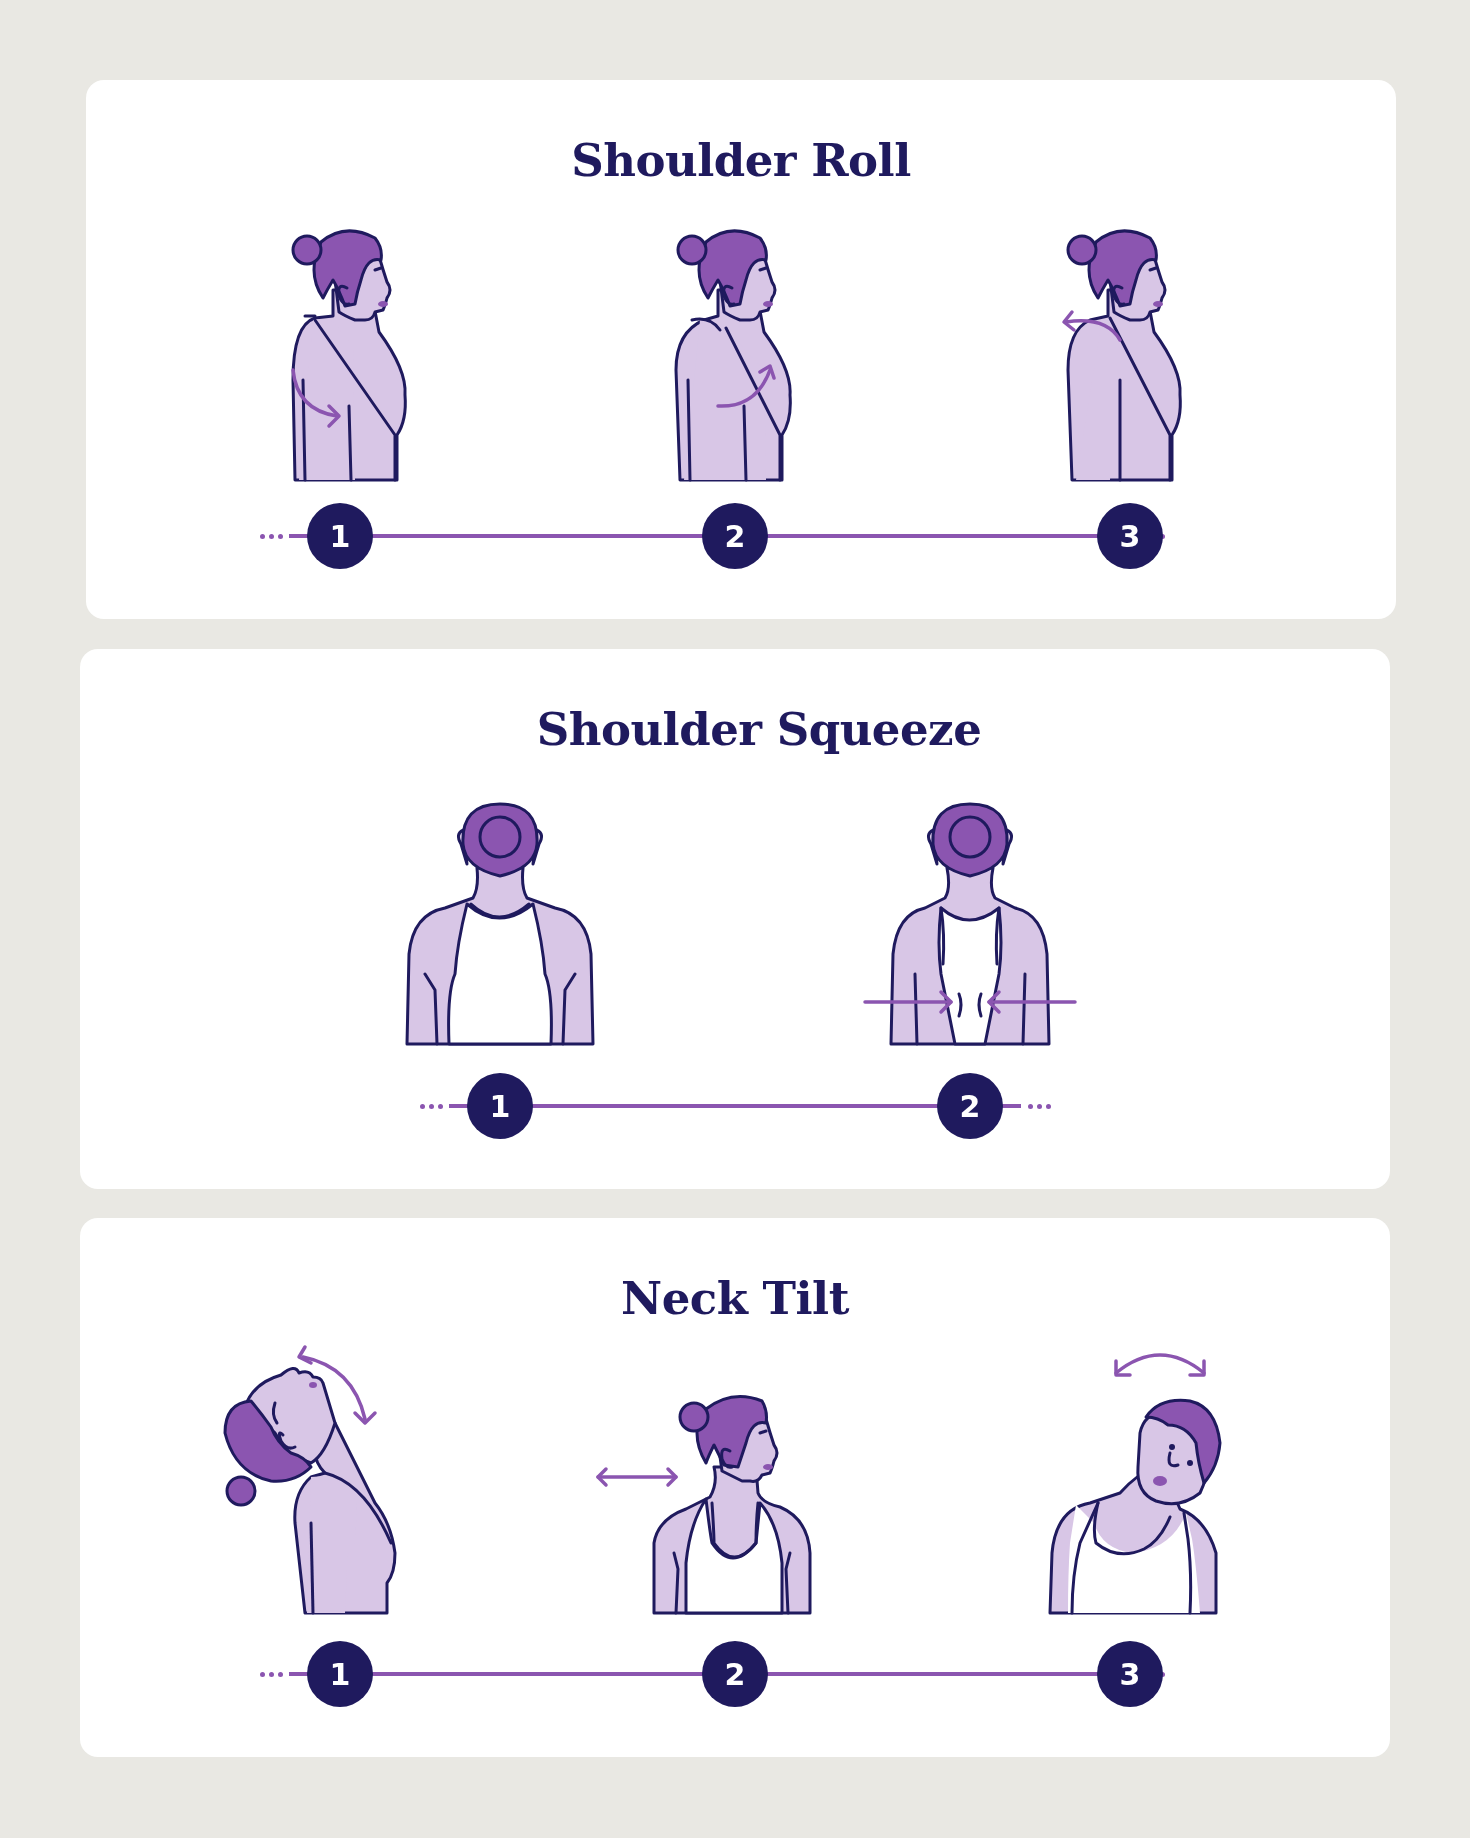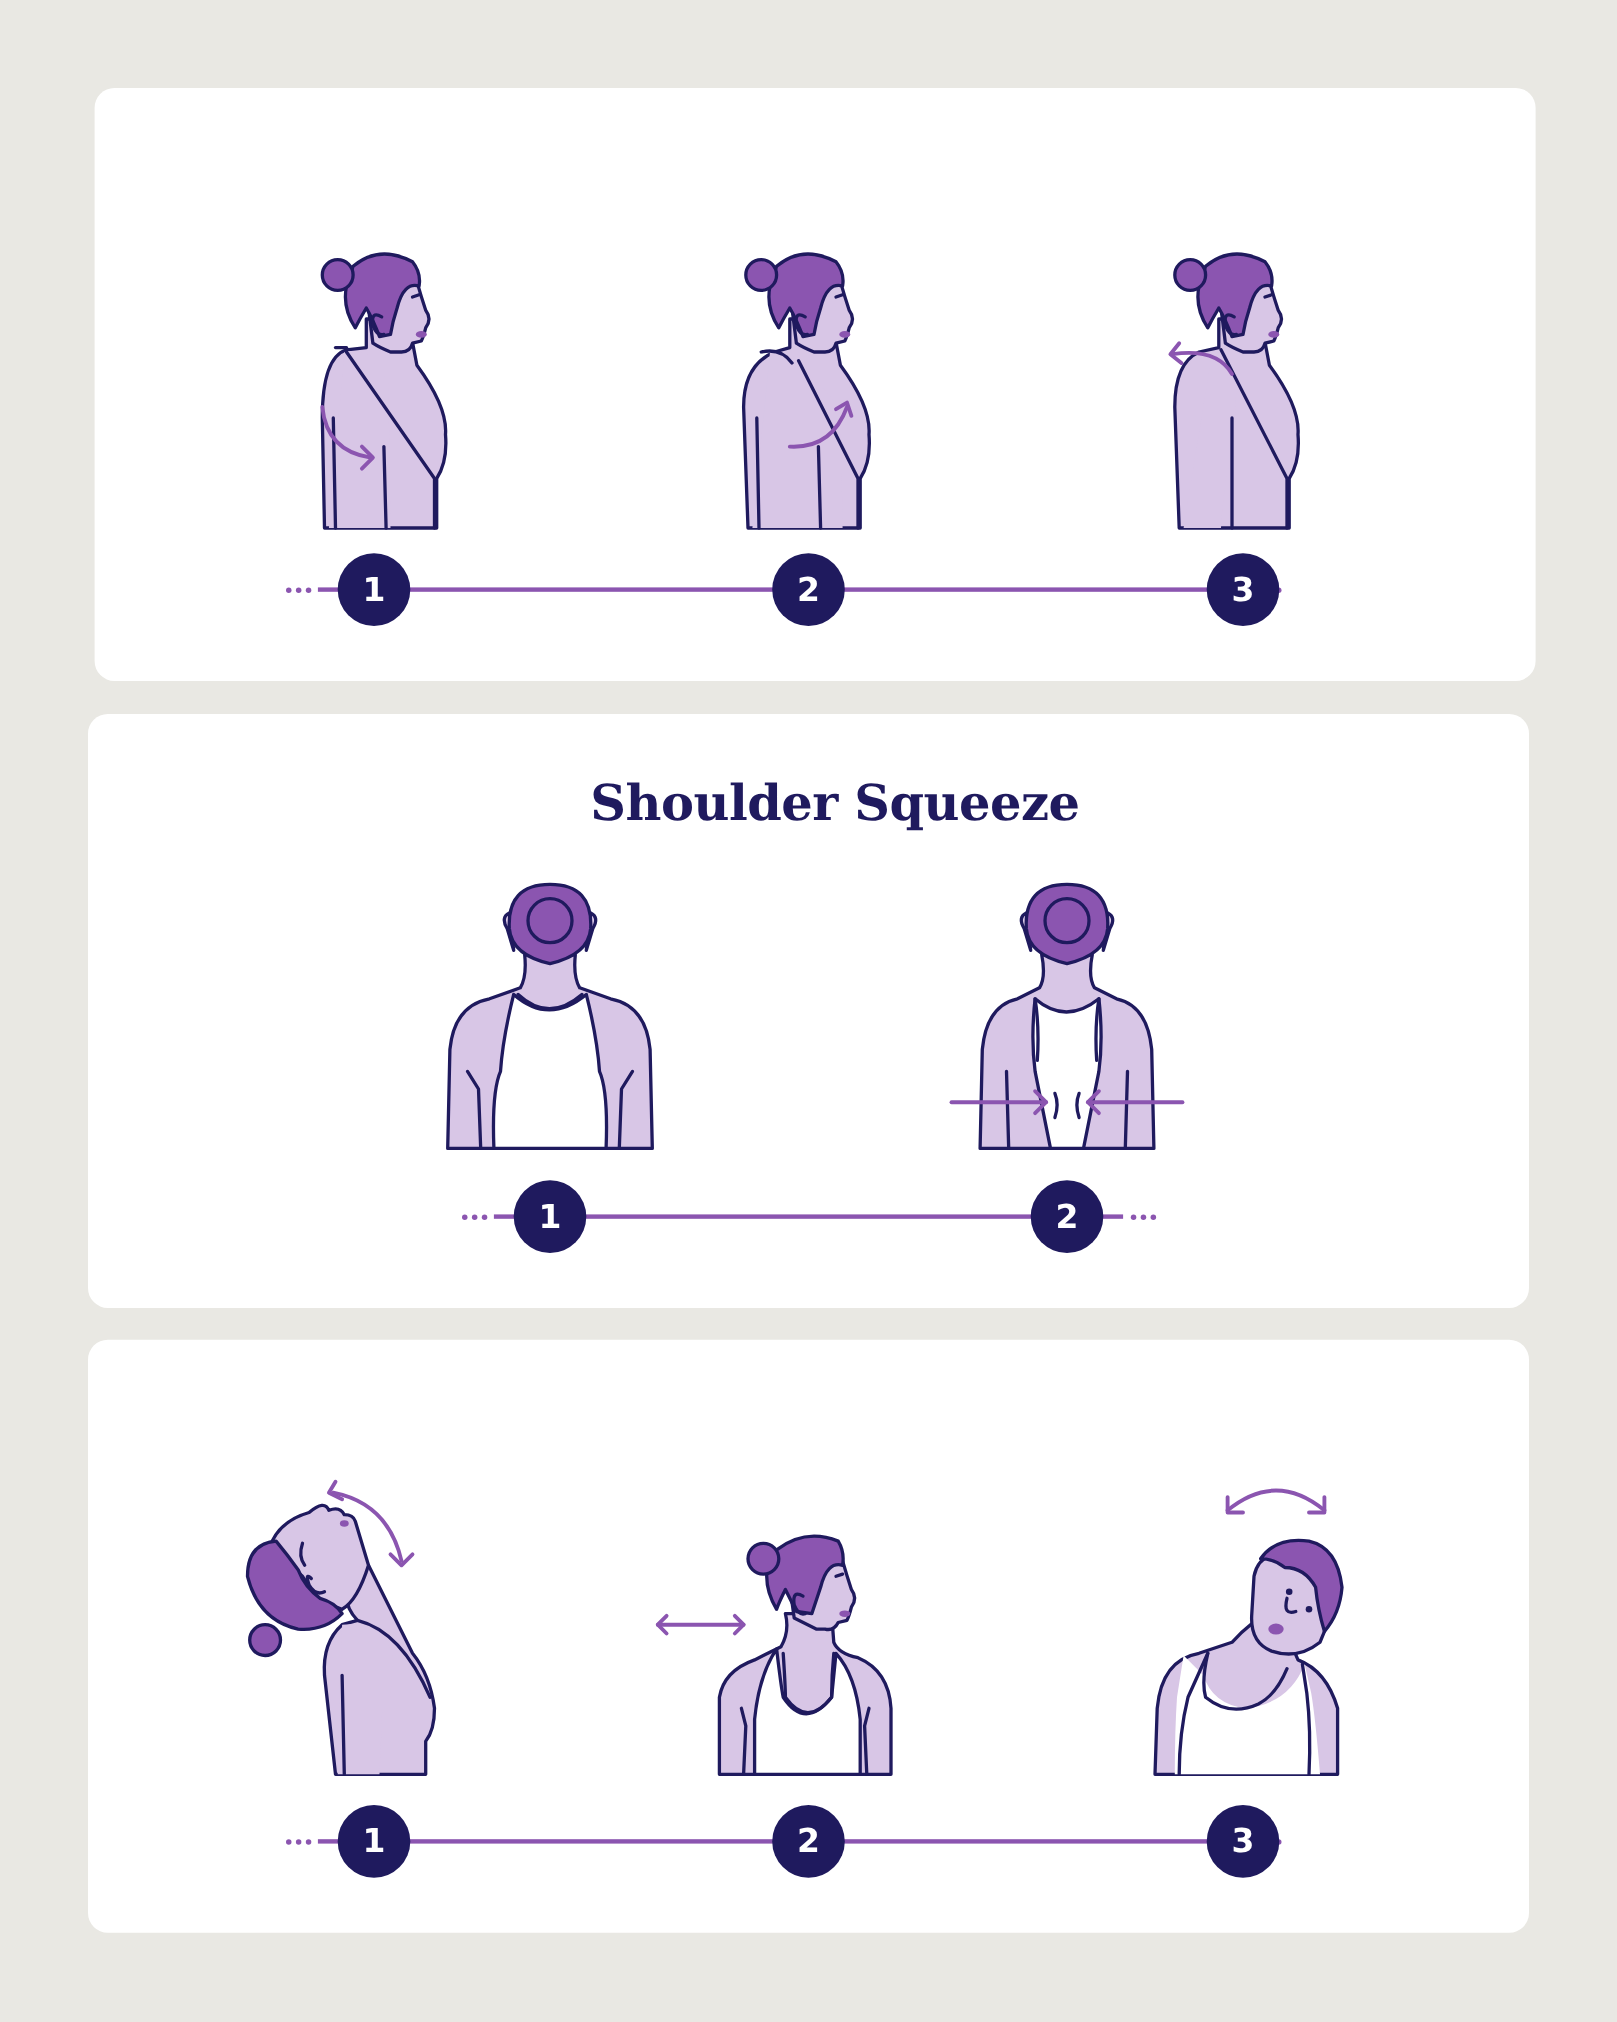--- a/index.html
+++ b/index.html
@@ -25,20 +25,21 @@
     font-family:"DejaVu Sans", "Liberation Sans", sans-serif; font-size:30px; font-weight:bold;
     display:flex; align-items:center; justify-content:center; pointer-events:auto;
   }
   .line { position:absolute; height:4px; background:#8b55b0; margin-top:-2px; }
   .dot { position:absolute; width:5px; height:5px; margin-left:-2.5px; margin-top:-2.5px; border-radius:50%; background:#8b55b0; }
 </style>
 </head>
 <body>
 
 <div class="card" style="left:86px; top:80px; width:1310px; height:539px;">
+  <div class="title" style="top:58px;">Shoulder Roll</div>
 
   <svg class="fig" style="left:189px; top:140px;" width="140" height="260" viewBox="0 0 140 260">
     <g stroke="#1f1a5e" stroke-width="3" stroke-linejoin="round" stroke-linecap="round">
       <path d="M20 260 L18 160 Q18 105 40 98 L58 96 L58 70 L80 70 L96 70 L104 112 Q132 150 130 175 Q132 200 122 215 L122 260 Z" fill="#d8c6e6"></path>
       <path d="M38 100 Q60 96 66 112 Q74 120 78 128 L80 260 L24 260 Z" fill="#d8c6e6" stroke="none"></path>
       <path d="M30 96 L40 96" fill="none"></path>
       <path d="M40 100 L120 215 L120 260" fill="none"></path>
       <path d="M28 160 L30 260" fill="none"></path>
       <path d="M74 186 L76 260" fill="none"></path>
       <path d="M56 20 Q92 10 104 36 Q108 50 112 62 Q118 70 112 78 Q110 86 108 90 L100 92 Q98 100 90 100 L80 100 Q70 96 64 92 L60 60 Z" fill="#d8c6e6"></path>
@@ -150,20 +151,21 @@
     <div class="line" style="left:369px; width:572px; top:457px;"></div>
     <div class="dot" style="left:950px; top:457px;"></div>
     <div class="dot" style="left:959px; top:457px;"></div>
     <div class="dot" style="left:968px; top:457px;"></div>
     <div class="step" style="left:420px; top:457px;">1</div>
     <div class="step" style="left:890px; top:457px;">2</div>
   </div>
 </div>
 
 <div class="card" style="left:80px; top:1218px; width:1310px; height:539px;">
+  <div class="title" style="top:58px;">Neck Tilt</div>
 
   <svg class="fig" style="left:135px; top:125px;" width="200" height="270" viewBox="0 0 200 270">
     <g stroke="#1f1a5e" stroke-width="3" stroke-linejoin="round" stroke-linecap="round">
       <path d="M90 270 L80 180 Q78 150 96 134 L110 130 Q100 120 100 108 L120 80 Q140 120 160 160 Q176 180 180 210 Q180 230 172 240 L172 270 Z" fill="#d8c6e6"></path>
       <path d="M96 134 Q128 130 142 160 L140 200 Q130 210 132 226 L130 270 L92 270 Z" fill="#d8c6e6" stroke="none"></path>
       <path d="M110 130 Q150 140 176 200" fill="none"></path>
       <path d="M96 180 L98 270" fill="none"></path>
       <path d="M30 64 Q38 40 66 32 Q80 20 84 30 Q94 26 98 34 Q106 34 108 40 L120 80 Q110 112 96 120 Q84 116 74 110 Q66 100 60 90 Z" fill="#d8c6e6"></path>
       <path d="M10 90 Q10 60 36 58 Q46 70 56 84 Q62 100 76 110 Q90 114 96 124 Q80 140 56 138 Q20 130 10 90 Z" fill="#8b55b0"></path>
       <circle cx="26" cy="148" r="14" fill="#8b55b0"></circle>

